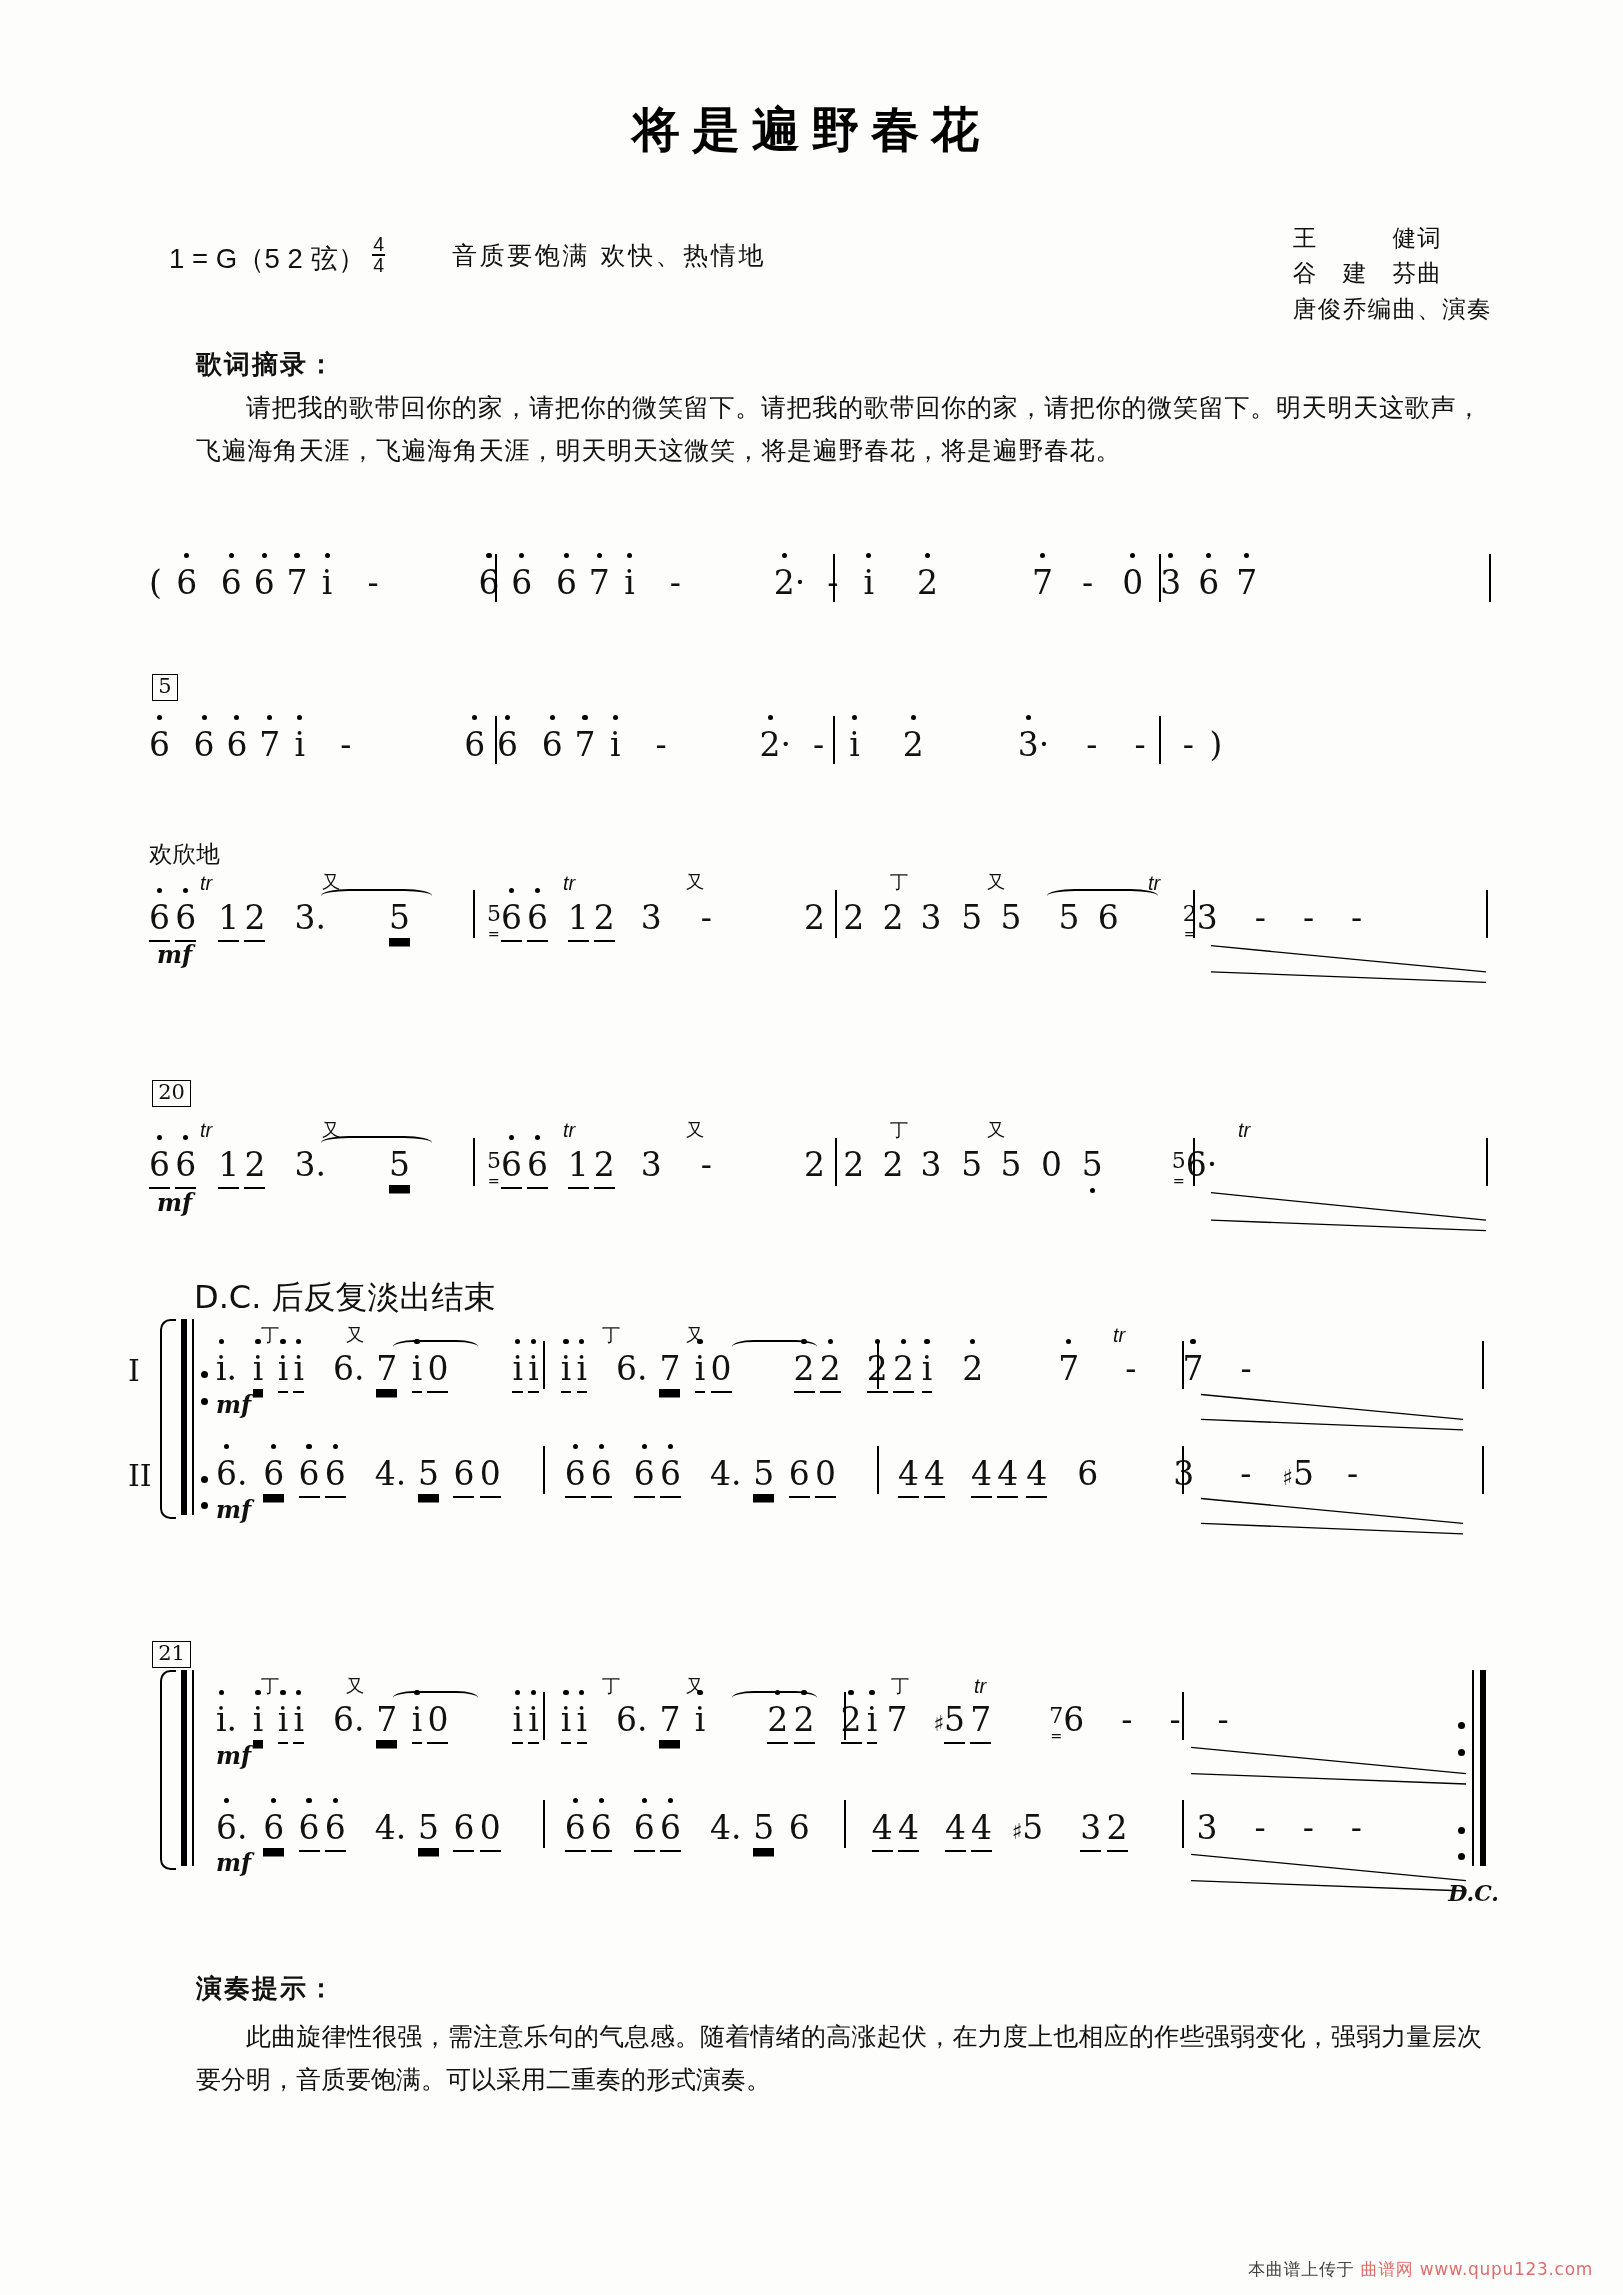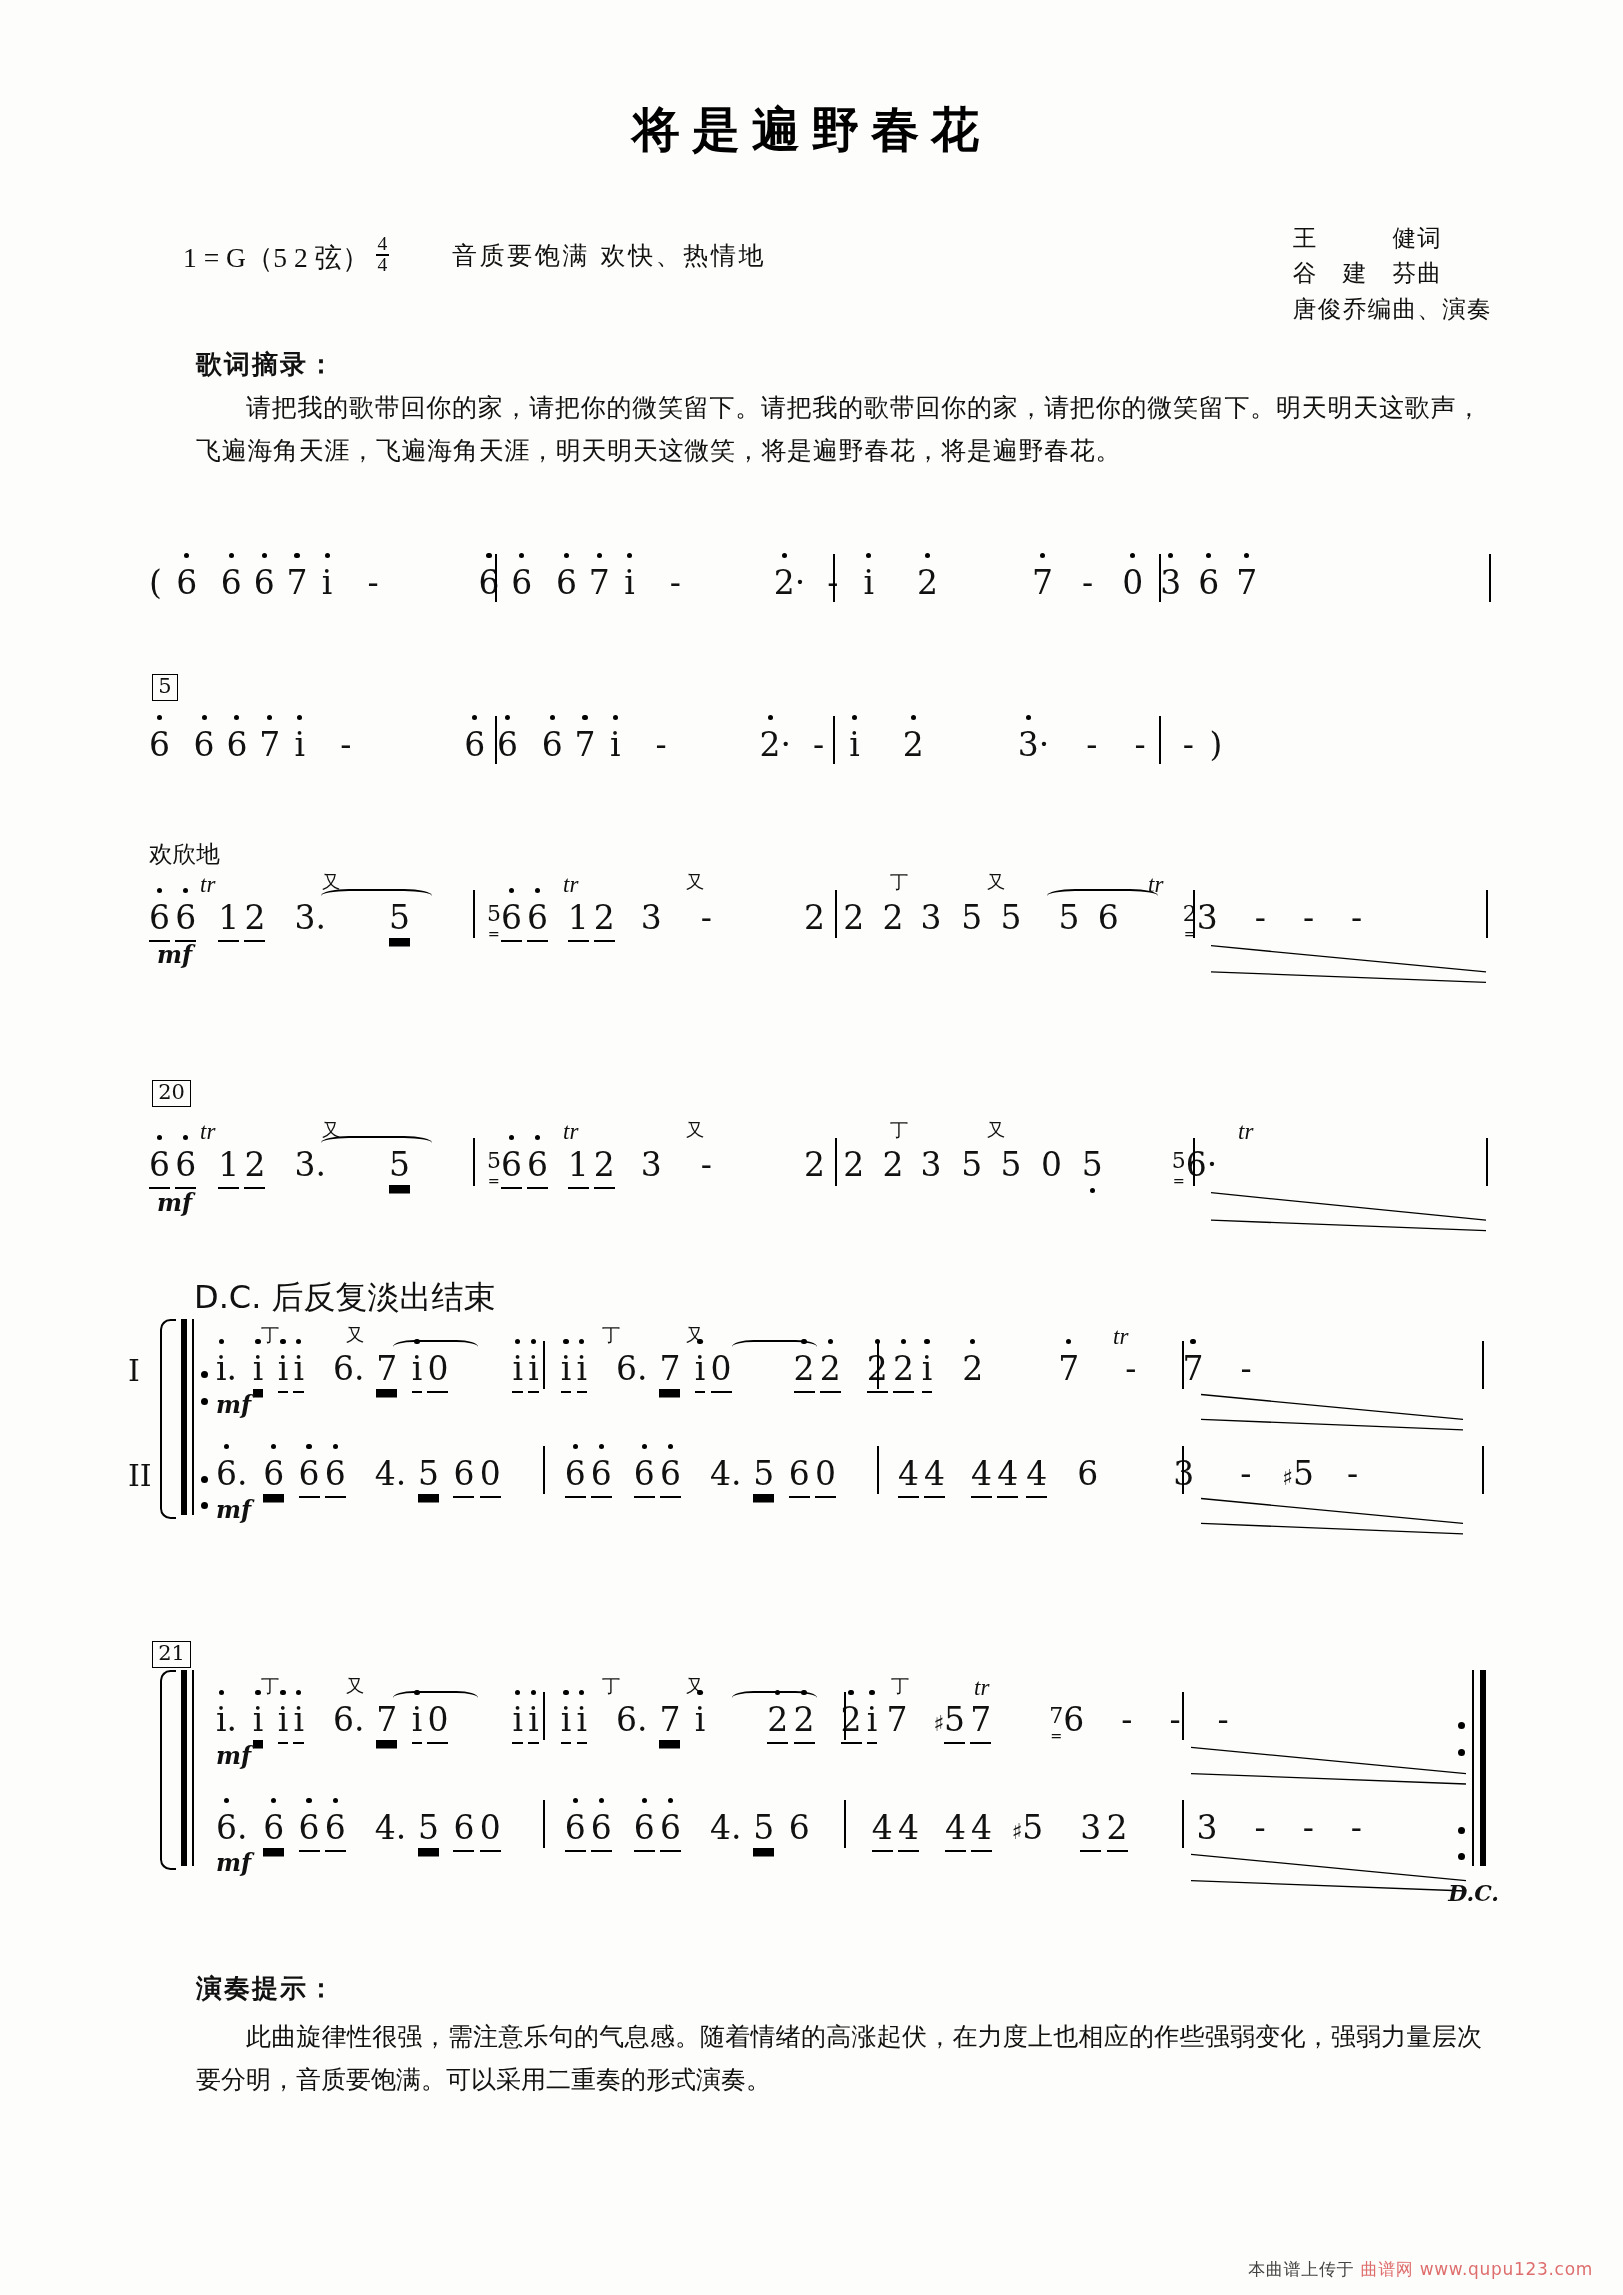--- a/index.html
+++ b/index.html
@@ -29,24 +29,24 @@
   }
 
   
   .meta-row{
     position:relative;
     margin-top:59px;
     height:111px;
   }
   .key-sig{
     position:absolute;
-    left:183px;
+    left:169px;
     top:14.4px;
     font-size:27.5px;
-    font-family:Liberation Serif, serif;
+    font-family:Liberation Sans, sans-serif;
     white-space:nowrap;
   }
   .key-sig .frac{
     display:inline-block;
     vertical-align:-3.9px;
     text-align:center;
     line-height:0.95;
     font-size:19.6px;
     margin-left:6.5px;
   }
@@ -121,21 +121,21 @@
     left:50%;margin-left:-2.6px;
     bottom:-9.2px;
     width:5.2px;height:5.2px;border-radius:50%;
     background:#000;
   }
   .ub{border-bottom:2px solid #000;padding-bottom:2.6px;}
   .ub2{box-shadow:0 3.3px 0 0 #000, 0 8.5px 0 0 #000;padding-bottom:1.3px;}
   .tiny{font-size:22px;}
   .ital{font-family:"DejaVu Serif", serif;font-style:italic;font-weight:700;font-size:22px;}
   .mf{font-family:"DejaVu Serif", serif;font-style:italic;font-weight:700;font-size:23.6px;}
-  .tr{font-family:Liberation Serif, serif;font-style:italic;font-size:23px;}
+  .tr{font-family:Liberation Sans, sans-serif;font-style:italic;font-size:20px;}
   .mark{font-family:"DejaVu Sans", sans-serif;font-size:18.3px;}
   .barline{position:absolute;width:2px;background:#000;}
   .roman{font-family:"DejaVu Serif", serif;font-size:30px;}
   .slur{
     position:absolute;
     border-top:2px solid #000;
     border-radius:50%/100%;
     height:11.8px;
     border-left:none;border-right:none;border-bottom:none;
   }

